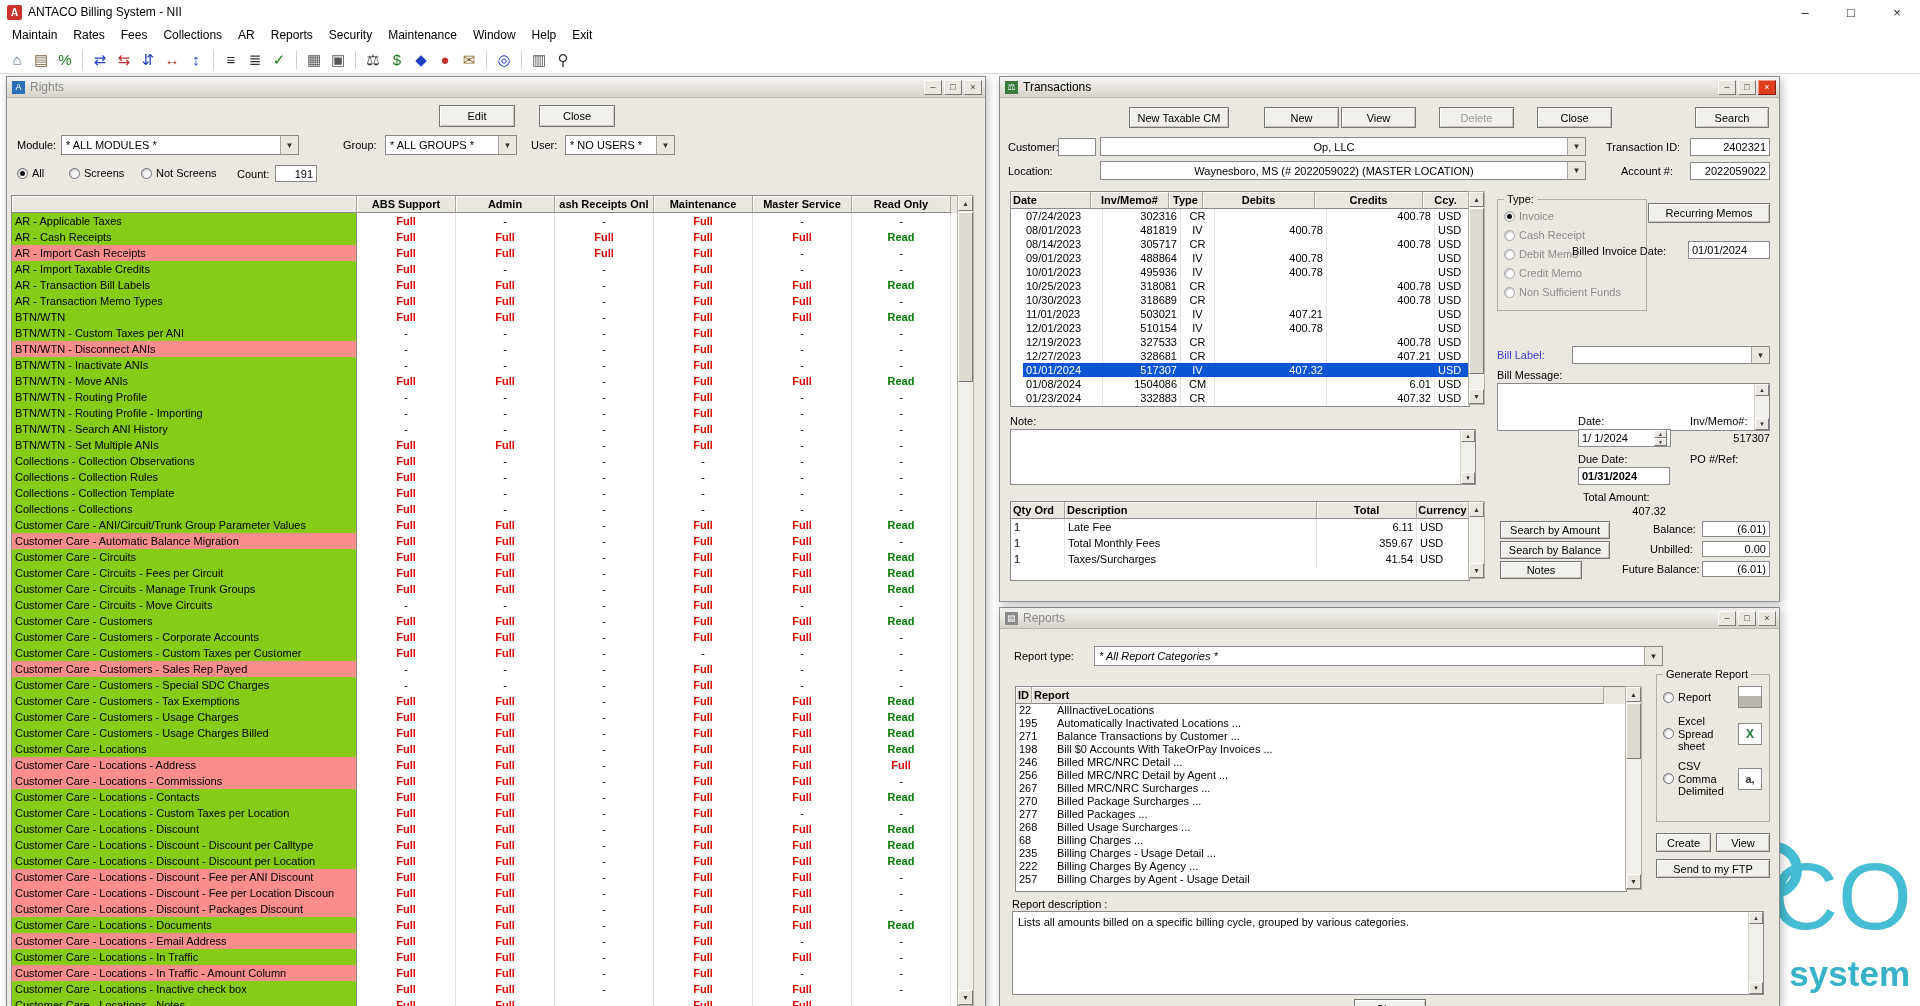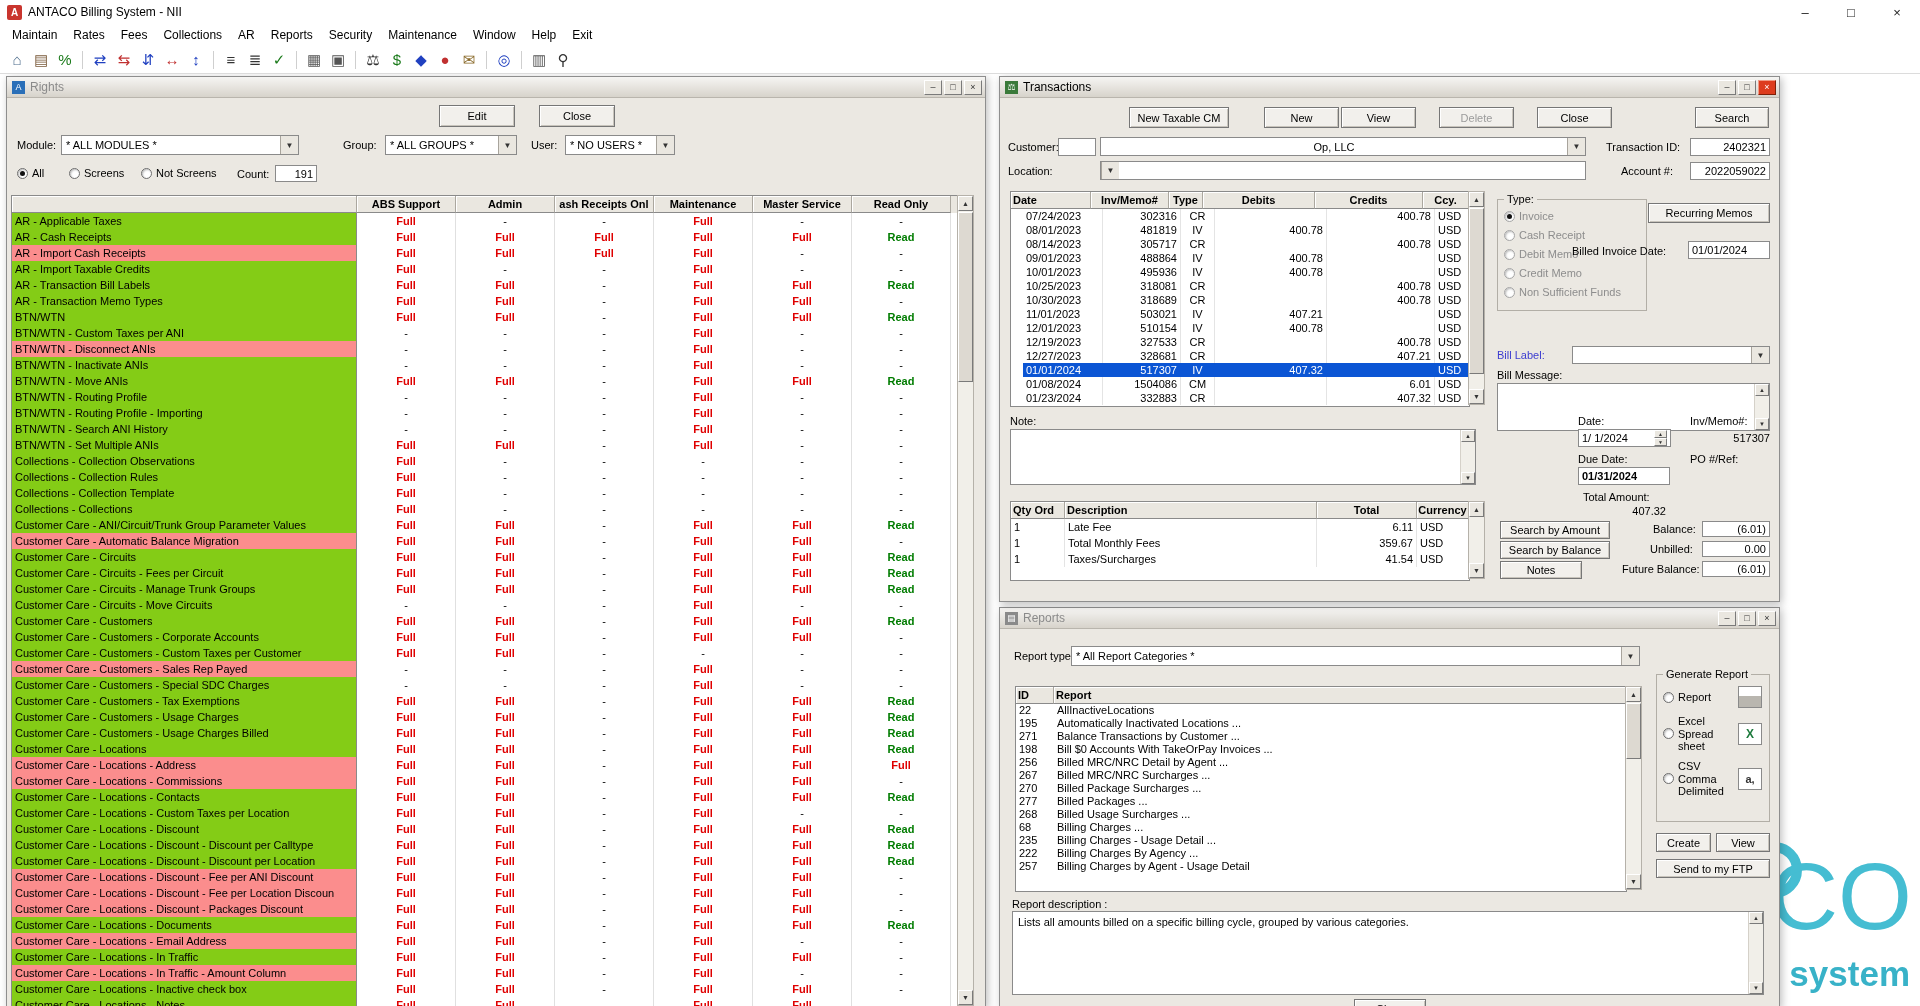--- a/index.html
+++ b/index.html
@@ -705,20 +705,21 @@
       <div class="field" style="left:58px;top:61px;width:38px;height:18px;"></div>
       <div class="combo" style="left:100px;top:60px;width:486px;height:19px;">
         <span class="cv center">Op, LLC</span>
           <span class="ca">▼</span>
       </div>
       <div class="lbl" style="left:606px;top:64px;">Transaction ID:</div>
       <div class="field right" style="left:690px;top:61px;width:80px;height:18px;">2402321</div>
 
       <div class="lbl" style="left:8px;top:88px;">Location:</div>
       <div class="combo" style="left:100px;top:84px;width:486px;height:19px;">
+        <span class="cv center">Waynesboro, MS (# 2022059022) (MASTER LOCATION)</span>
           <span class="ca">▼</span>
       </div>
       <div class="lbl" style="left:621px;top:88px;">Account #:</div>
       <div class="field right" style="left:690px;top:85px;width:80px;height:18px;">2022059022</div>
 
       <div class="grid" style="left:10px;top:114px;width:458px;height:214px;">
         <div class="g-head">
           <div class="g-hc left" style="width:80px;">Date</div>
           <div class="g-hc" style="width:78px;">Inv/Memo#</div>
           <div class="g-hc" style="width:34px;">Type</div>
@@ -967,46 +968,50 @@
         <div class="ct-icon" style="background:#8a8a8a;">▤</div>
         <span class="ct-label">Reports</span>
         <div class="ct-btns">
           <div class="cb">–</div>
           <div class="cb">□</div>
           <div class="cb">×</div>
         </div>
       </div>
 
       <div class="lbl" style="left:14px;top:42px;">Report type:</div>
-      <div class="combo" style="left:71px;top:38px;width:569px;height:20px;">
+      <div class="combo" style="left:94px;top:38px;width:569px;height:20px;font-style:italic;">
         <span class="cv">* All Report Categories *</span>
           <span class="ca">▼</span>
       </div>
 
       <div class="grid" style="left:15px;top:78px;width:610px;height:204px;">
         <div class="g-head">
-          <div class="g-hc left" style="width:38px;">ID</div>
+          <div class="g-hc left" style="width:16px;">ID</div>
           <div class="g-hc left" style="width:572px;">Report</div>
         </div>
         <div id="rp-rows">
             <div class="rp-row">
               <div class="rp-c rp-c0">22</div>
               <div class="rp-c rp-c1">AllInactiveLocations</div>
             </div>
             <div class="rp-row">
               <div class="rp-c rp-c0">195</div>
               <div class="rp-c rp-c1">Automatically Inactivated Locations ...</div>
             </div>
             <div class="rp-row">
               <div class="rp-c rp-c0">271</div>
               <div class="rp-c rp-c1">Balance Transactions by Customer ...</div>
             </div>
             <div class="rp-row">
               <div class="rp-c rp-c0">198</div>
               <div class="rp-c rp-c1">Bill $0 Accounts With TakeOrPay Invoices ...</div>
+            </div>
+            <div class="rp-row">
+              <div class="rp-c rp-c0">246</div>
+              <div class="rp-c rp-c1">Billed MRC/NRC Detail ...</div>
             </div>
             <div class="rp-row">
               <div class="rp-c rp-c0">256</div>
               <div class="rp-c rp-c1">Billed MRC/NRC Detail by Agent ...</div>
             </div>
             <div class="rp-row">
               <div class="rp-c rp-c0">267</div>
               <div class="rp-c rp-c1">Billed MRC/NRC Surcharges ...</div>
             </div>
             <div class="rp-row">

